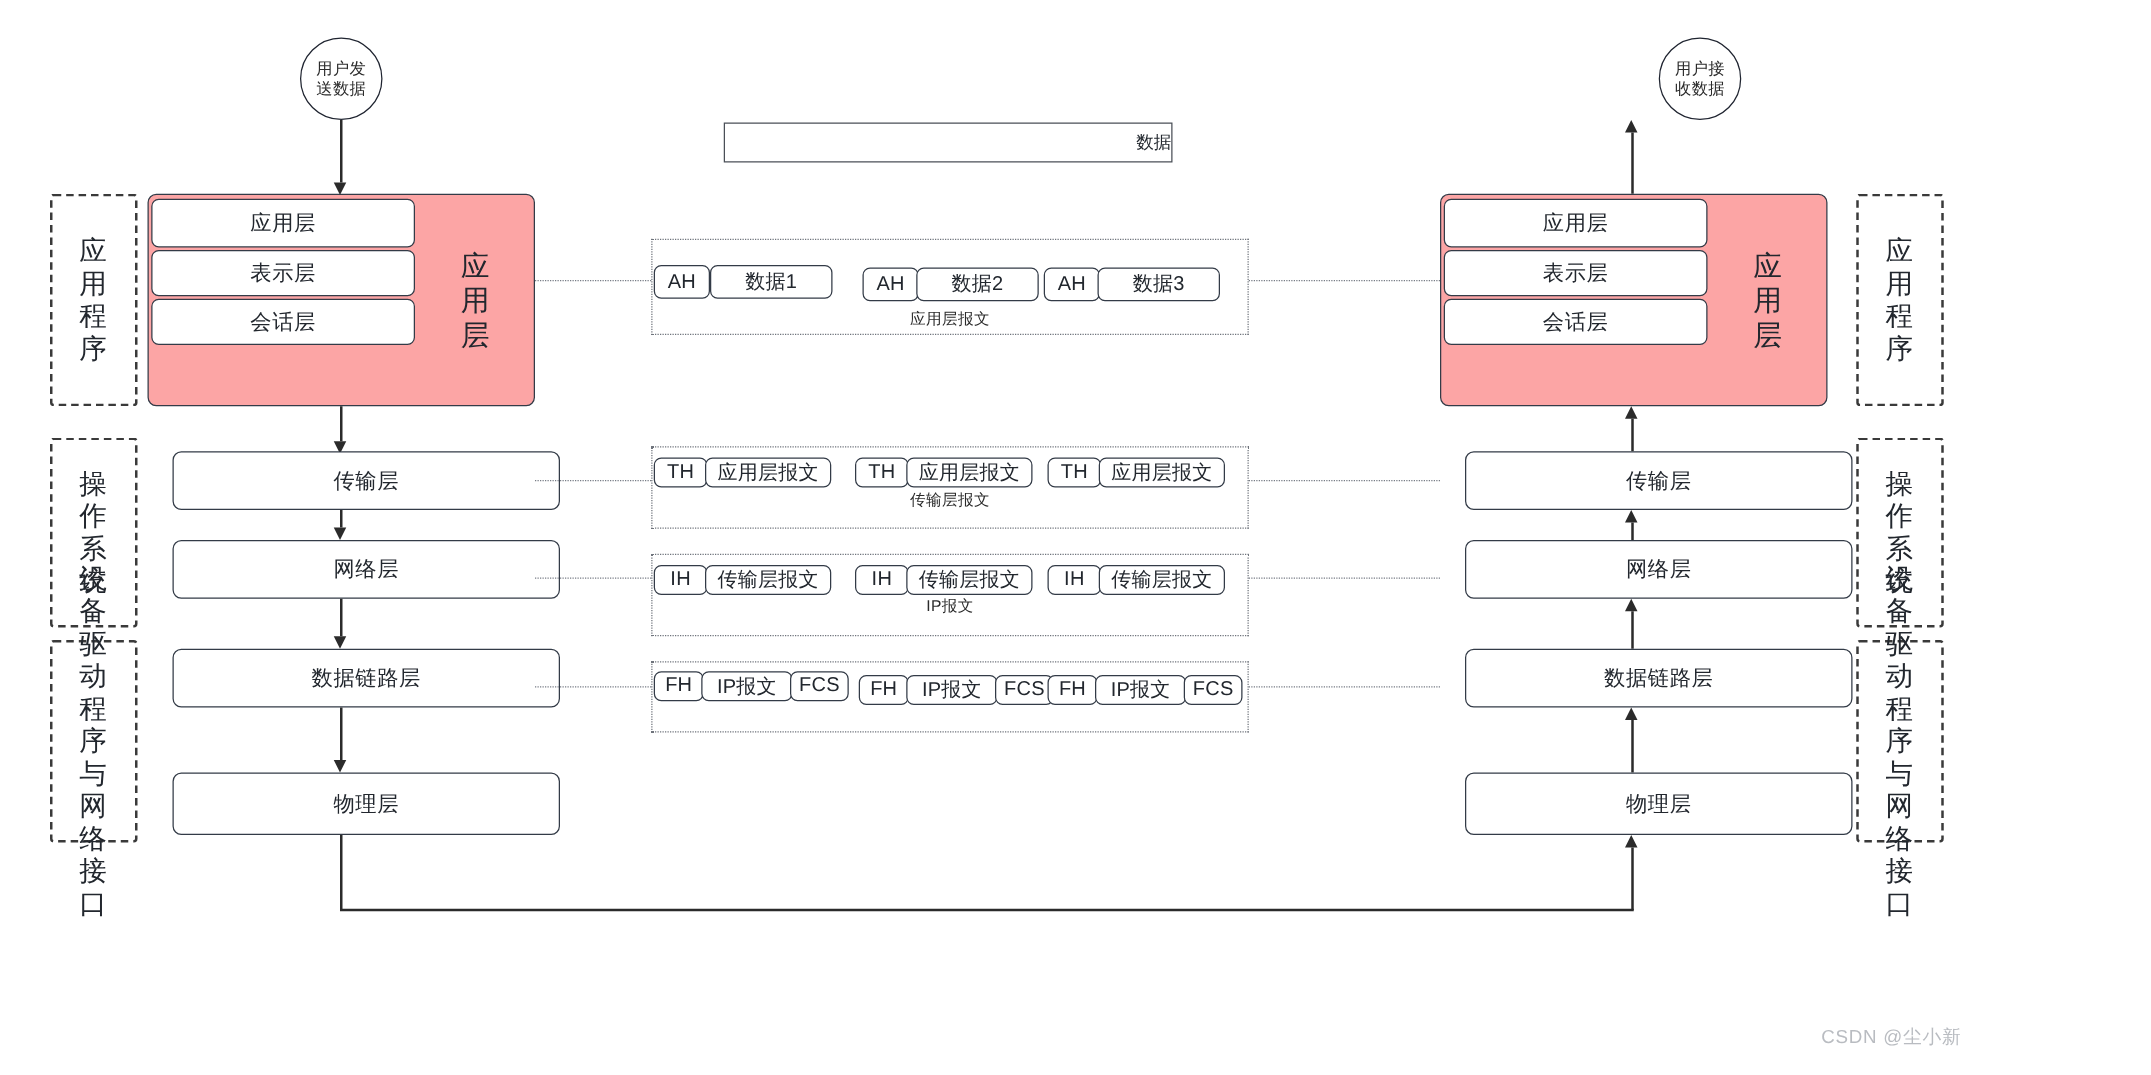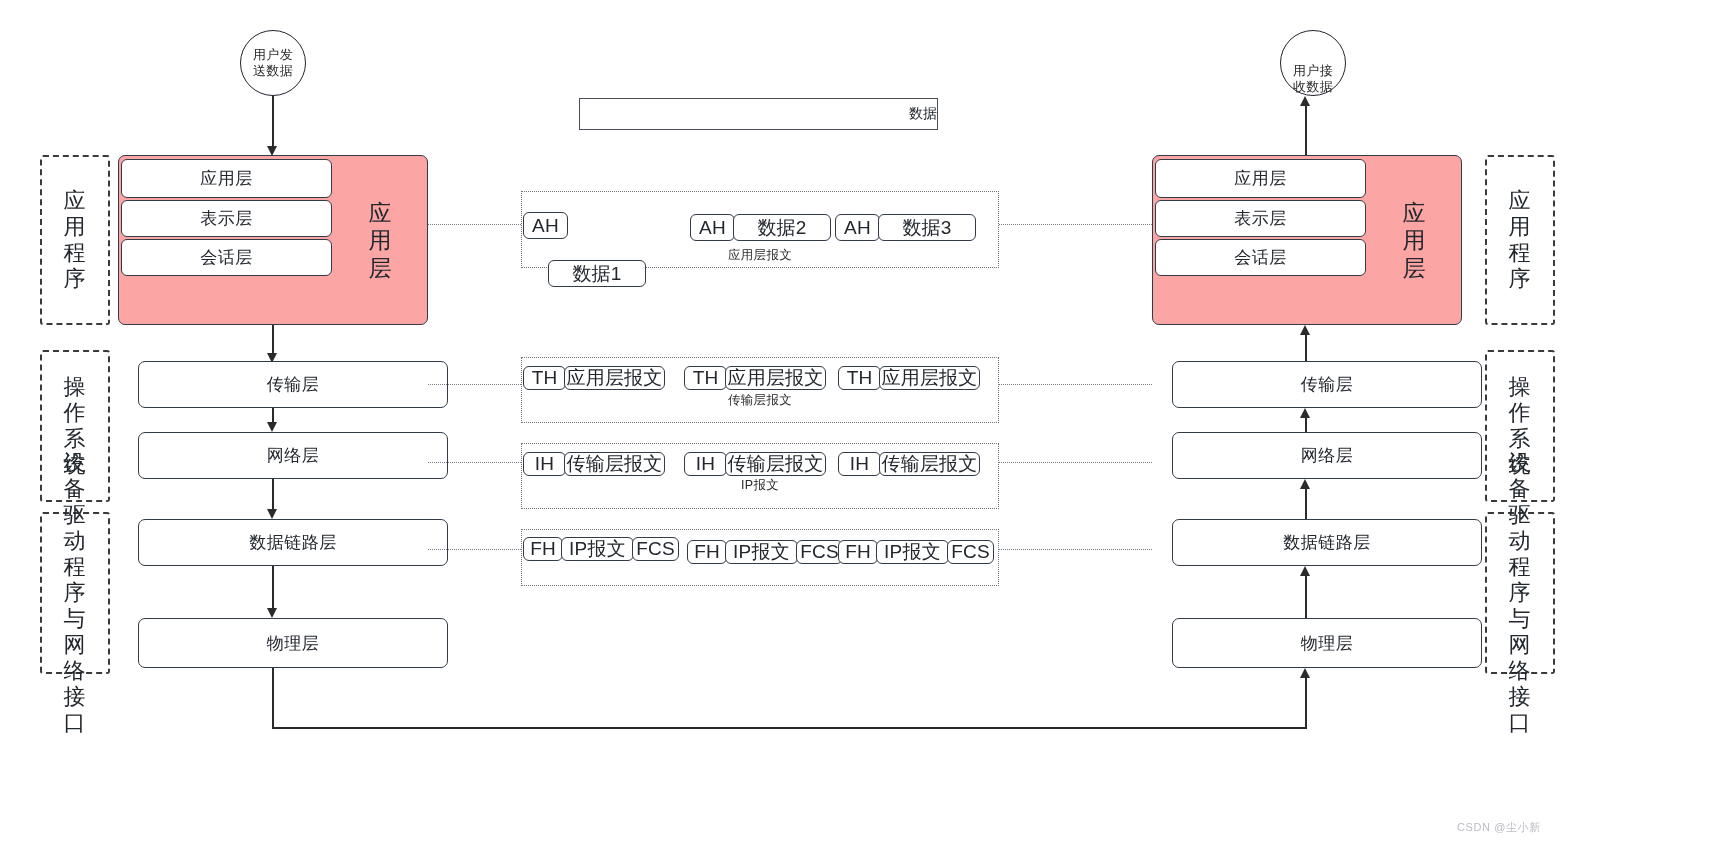--- a/index.html
+++ b/index.html
@@ -68,30 +68,30 @@
   .pdu-group{
     border:1.7px dotted #6f747c;background:transparent;
   }
   .pdu-caption{
     position:absolute;width:100%;text-align:center;
     font-size:12.5px;color:#2b2b2b;letter-spacing:.3px;
   }
   .cell{
     position:absolute;border:1.5px solid #333b47;border-radius:6px;background:#fff;
     display:flex;align-items:center;justify-content:center;
-    font-size:19px;color:#22272e;letter-spacing:.2px;white-space:nowrap;
+    font-size:16px;color:#22272e;letter-spacing:.2px;white-space:nowrap;
   }
   .databox{
     border:1.6px solid #4a4f57;background:#fff;
     display:flex;align-items:center;justify-content:flex-end;
     font-size:14px;color:#22272e;
   }
 
   .watermark{
-    position:absolute;font-size:11px;color:#b9bcc1;letter-spacing:.6px;
+    position:absolute;font-size:15px;color:#b9bcc1;letter-spacing:.6px;
   }
 </style>
 </head>
 <body>
 
 <div class="stage">
 
   <div class="abs bubble" style="left:240px;top:30px;width:66px;height:66px;">
     <span>
       <span>用户发</span><br>
@@ -155,21 +155,21 @@
     <span>数据</span>
   </div>
 
   <div class="abs pdu-group" style="left:521px;top:191px;width:478px;height:77px;"></div>
   <div class="leader" style="left:428px;top:224px;width:93px;"></div>
   <div class="leader" style="left:999px;top:224px;width:153px;"></div>
 
   <div class="cell" style="left:523px;top:212px;width:43px;height:25px;">
     <span>AH</span>
     </div>
-  <div class="cell" style="left:548px;top:212px;width:96px;height:25px;margin-top:48px;">
+  <div class="cell" style="left:568px;top:212px;width:96px;height:25px;">
     <span>数据1</span>
     </div>
 
   <div class="cell" style="left:690px;top:214px;width:43px;height:25px;">
     <span>AH</span>
     </div>
   <div class="cell" style="left:733px;top:214px;width:96px;height:25px;">
     <span>数据2</span>
     </div>
 
@@ -267,21 +267,21 @@
     <span>FH</span>
     </div>
   <div class="cell" style="left:876px;top:540px;width:71px;height:22px;">
     <span>IP报文</span>
     </div>
   <div class="cell" style="left:947px;top:540px;width:45px;height:22px;">
     <span>FCS</span>
     </div>
 
 
-  <div class="abs bubble" style="left:1280px;top:30px;width:66px;height:66px;align-items:flex-end;">
+  <div class="abs bubble" style="left:1327px;top:30px;width:66px;height:66px;">
     <span>
       <span>用户接</span><br>
       <span>收数据</span>
     </span>
   </div>
   <div class="arrow-line" style="left:1305px;top:106px;height:49px;"></div>
   <div class="arrow-head up" style="left:1300px;top:96px;"></div>
 
   <div class="abs applayer-shell" style="left:1152px;top:155px;width:310px;height:170px;">
     <div class="abs sub-layer" style="left:2px;top:3px;width:211px;height:39px;">

